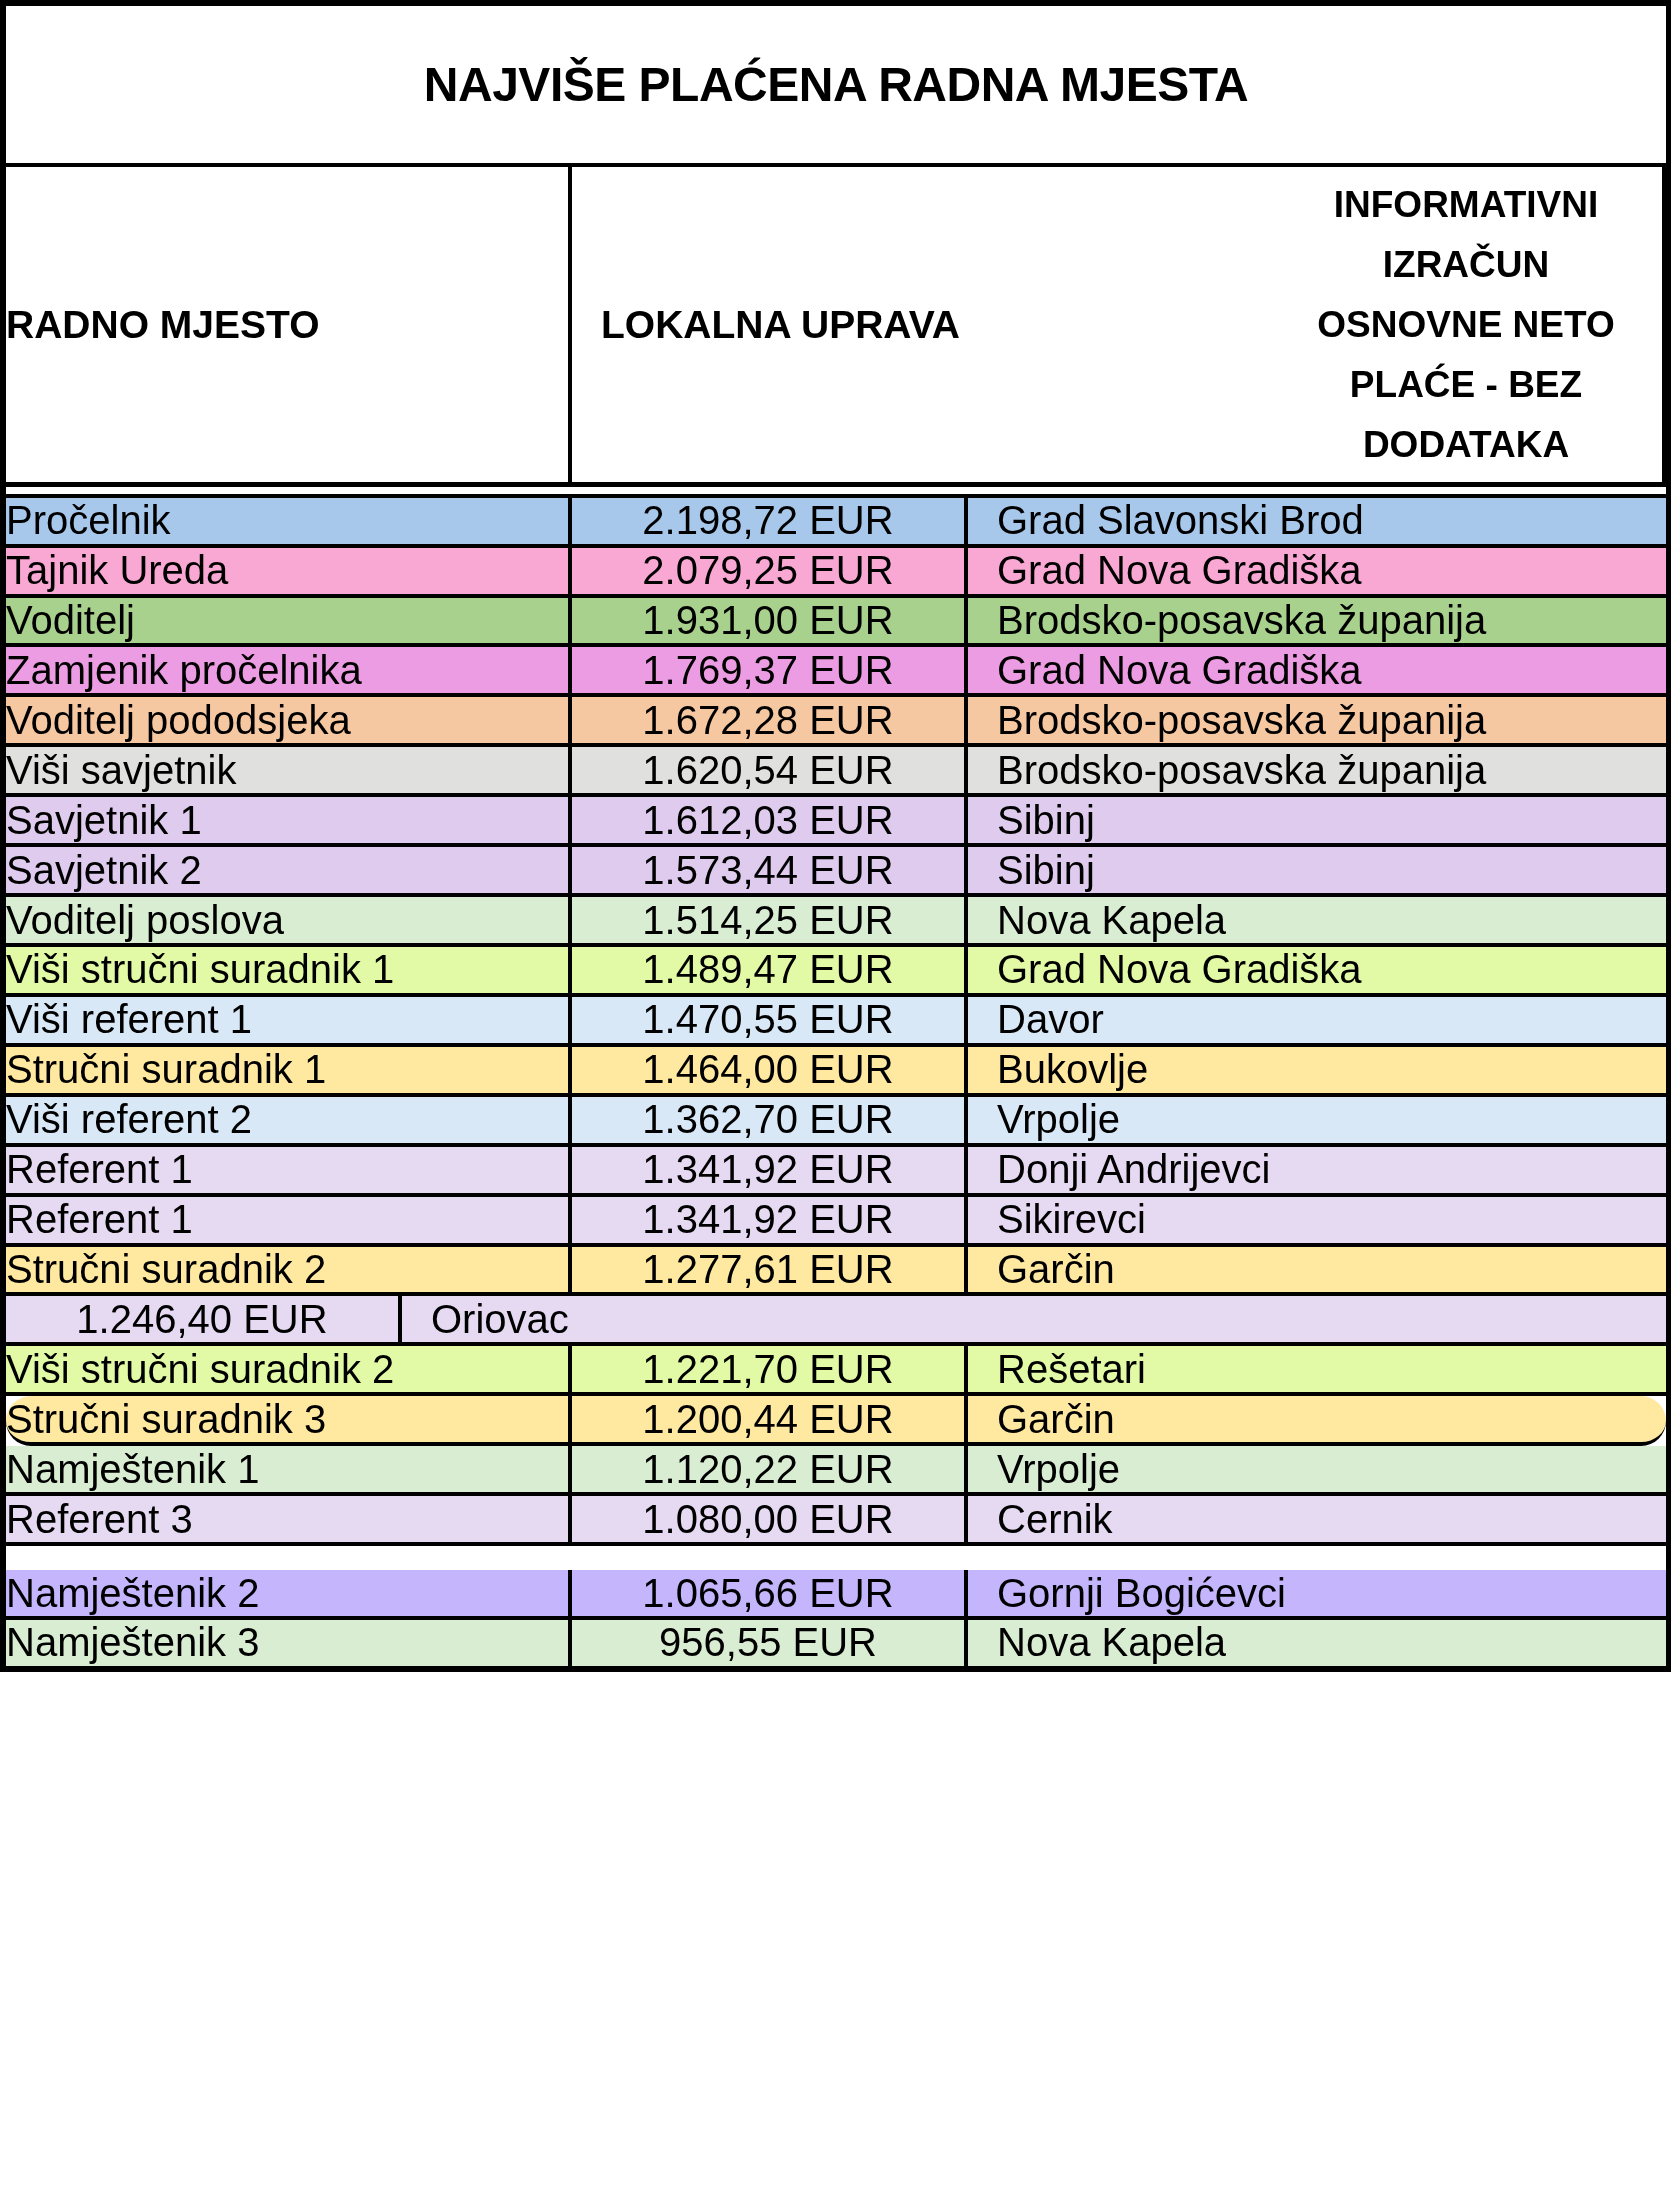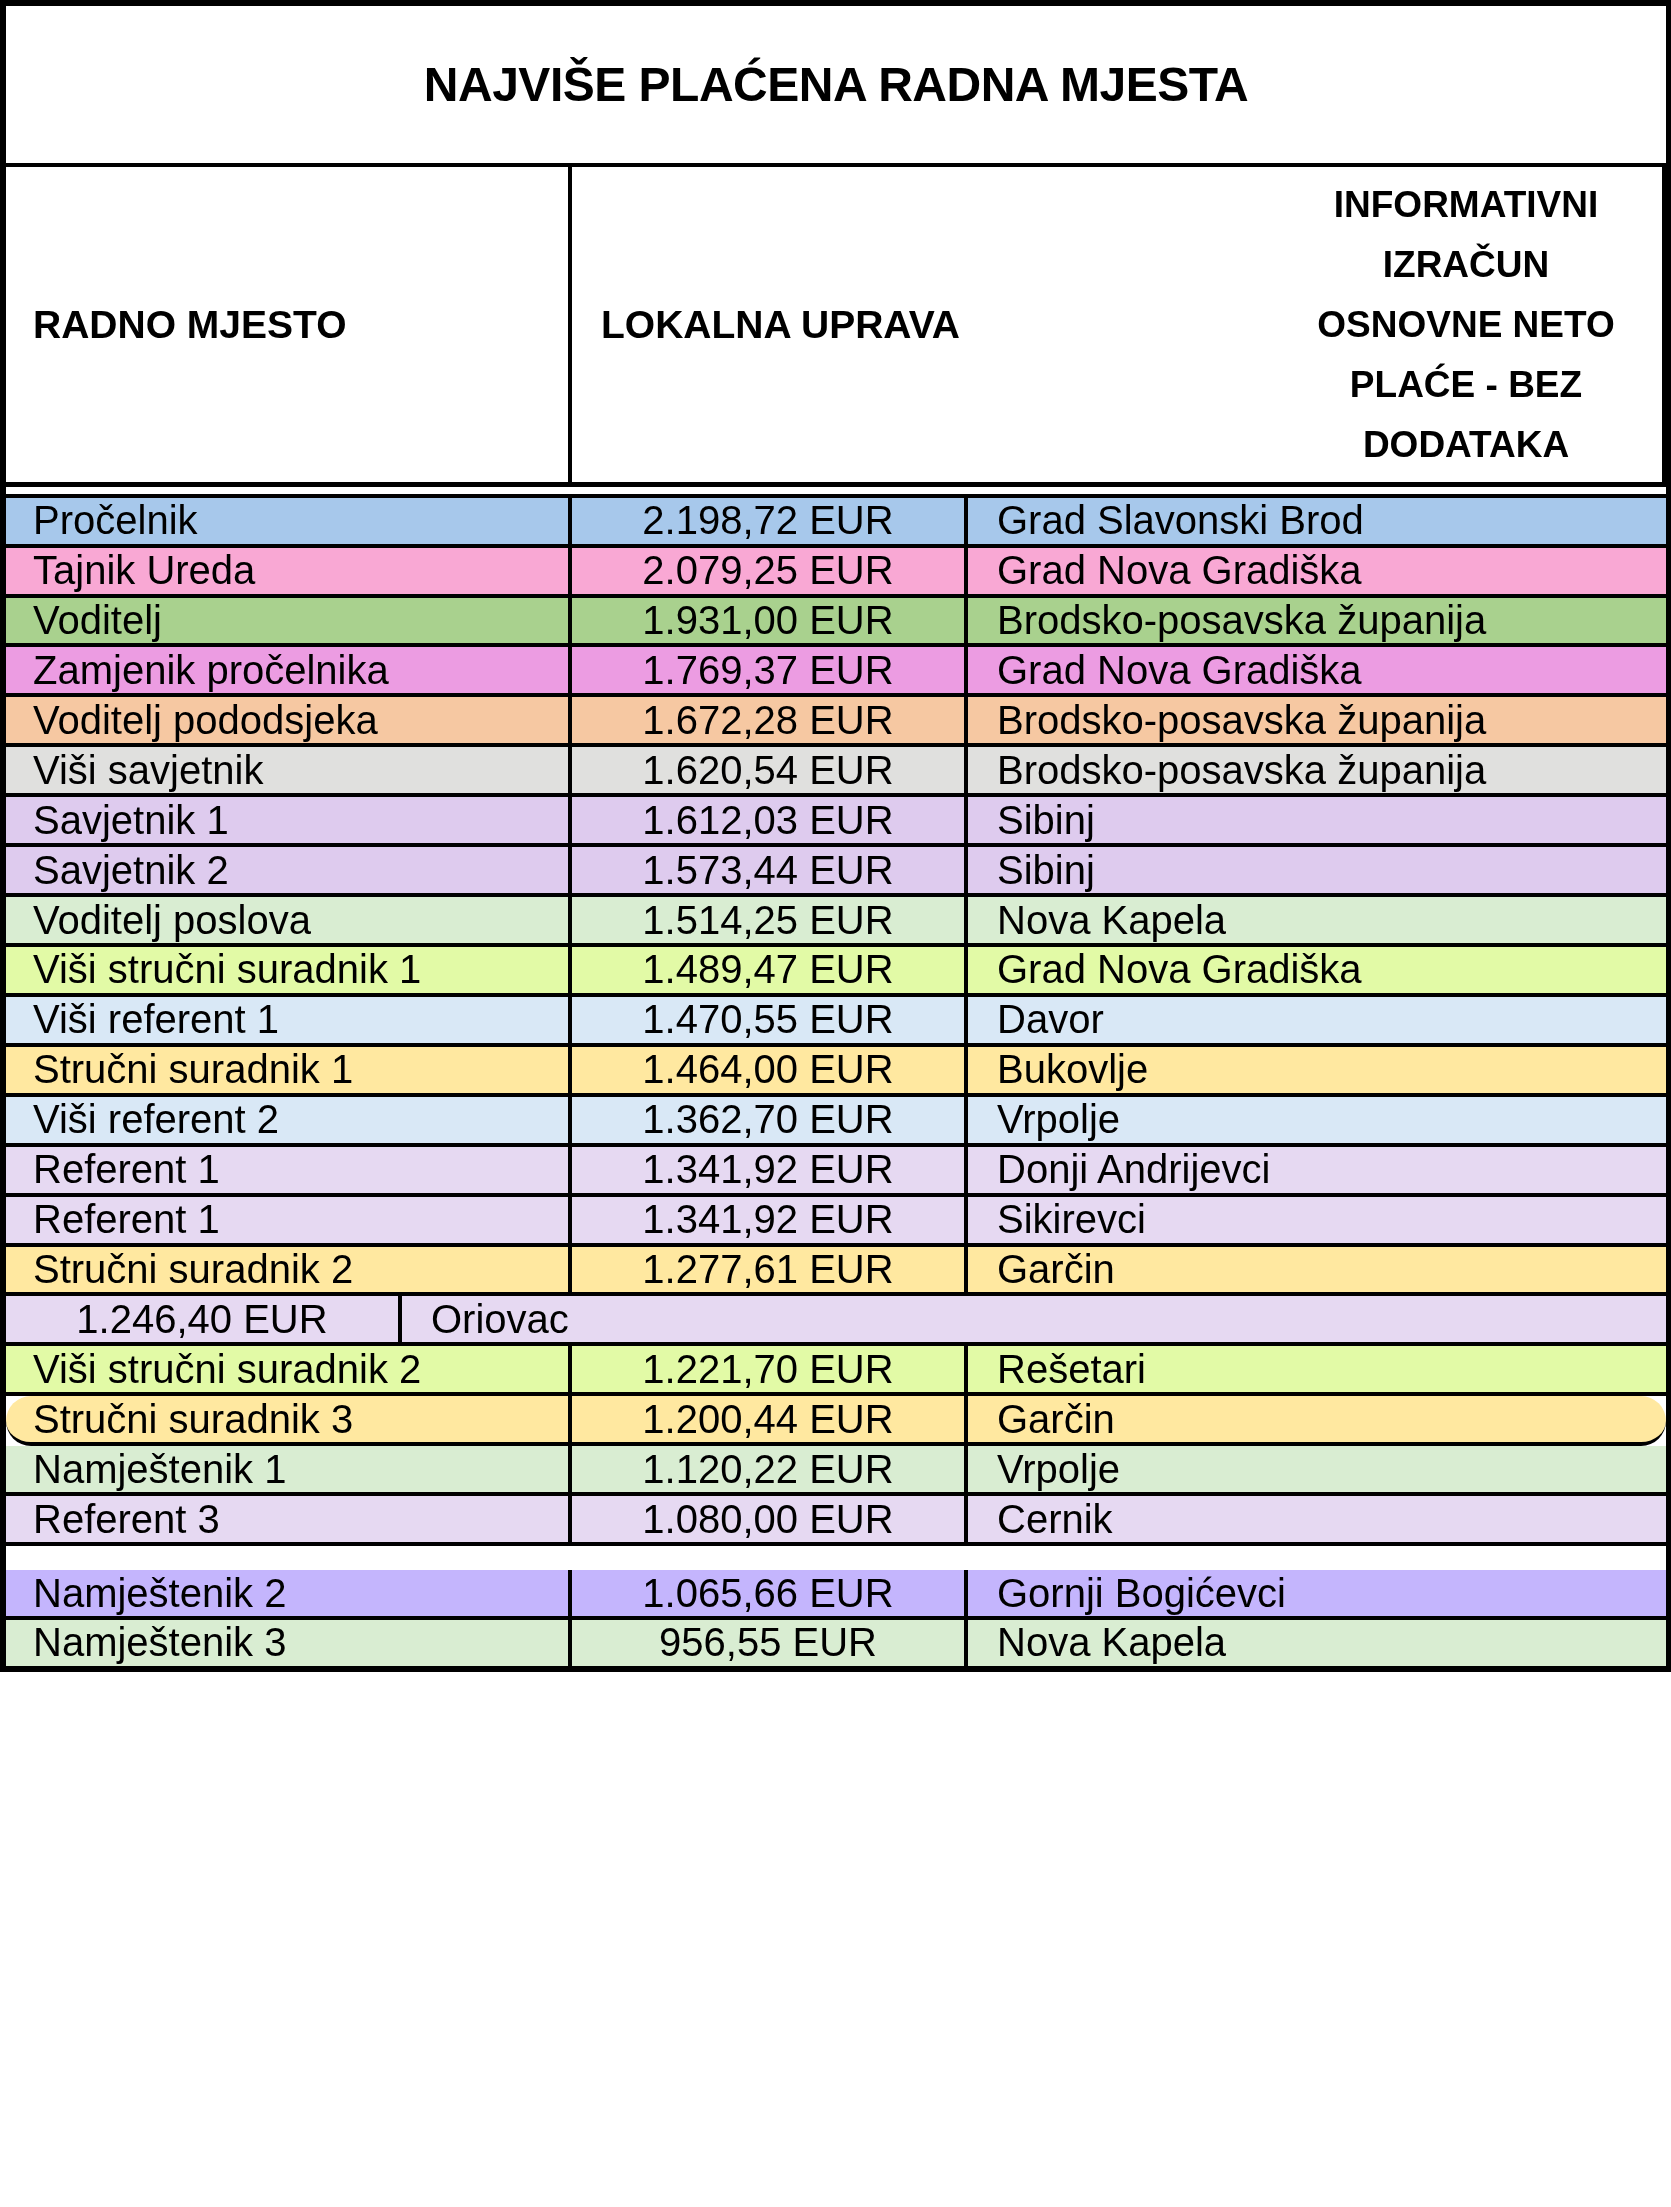--- a/index.html
+++ b/index.html
@@ -40,21 +40,21 @@
     box-sizing:border-box;
     border-bottom:4.9px solid #000;
     display:flex;
   }
   .row:last-child{border-bottom:none;}
   .cell{
     box-sizing:border-box;
     display:flex;align-items:center;
     overflow:hidden;
   }
-  .c1{width:566px;flex:0 0 auto;border-right:4.9px solid #000;padding-left:27px;}
+  .c1{width:566px;flex:0 0 auto;border-right:4.9px solid #000;}
   .c2{width:396px;flex:0 0 auto;border-right:4.9px solid #000;justify-content:center;text-align:center;}
   .c3{flex:1 1 auto;padding-left:29px;}
   .th{font-weight:700;font-size:39px;}
   .salary-head{
     font-weight:700;font-size:37px;
     white-space:pre-line;line-height:60px;
     padding-left:0;
   }
   .job,.gov{font-size:40px;font-weight:400;}
   .val{font-size:40px;font-weight:400;}

